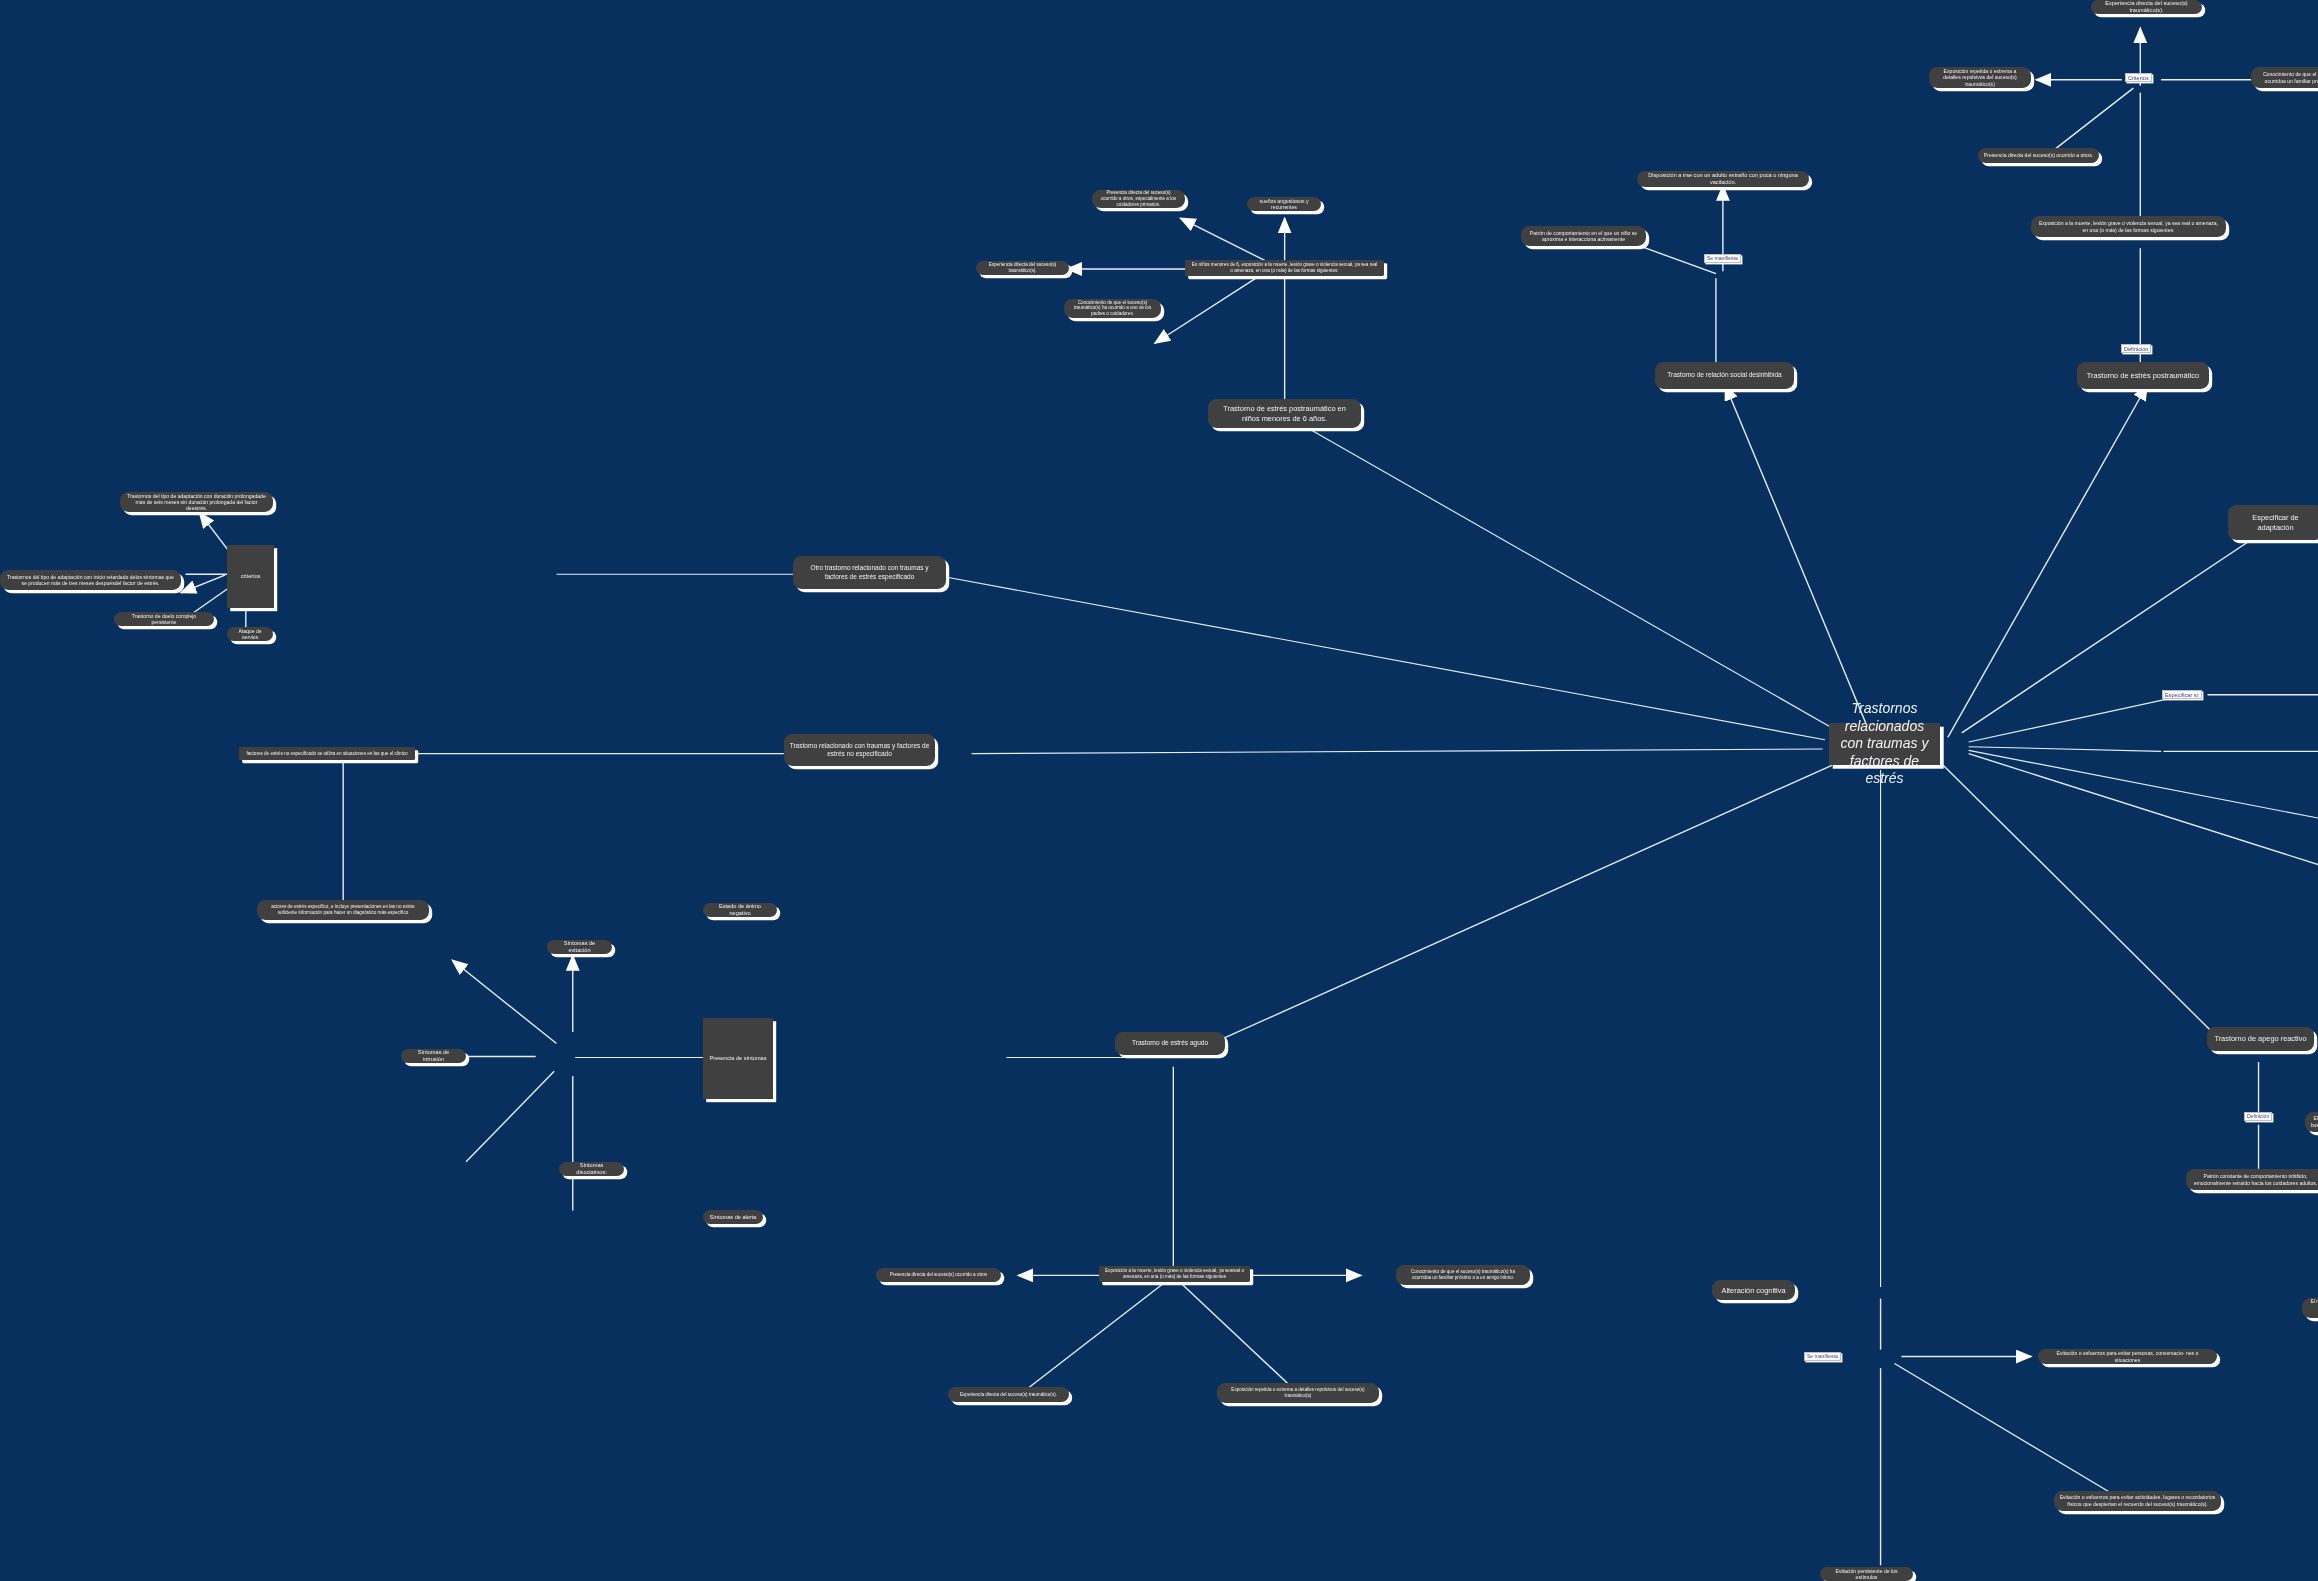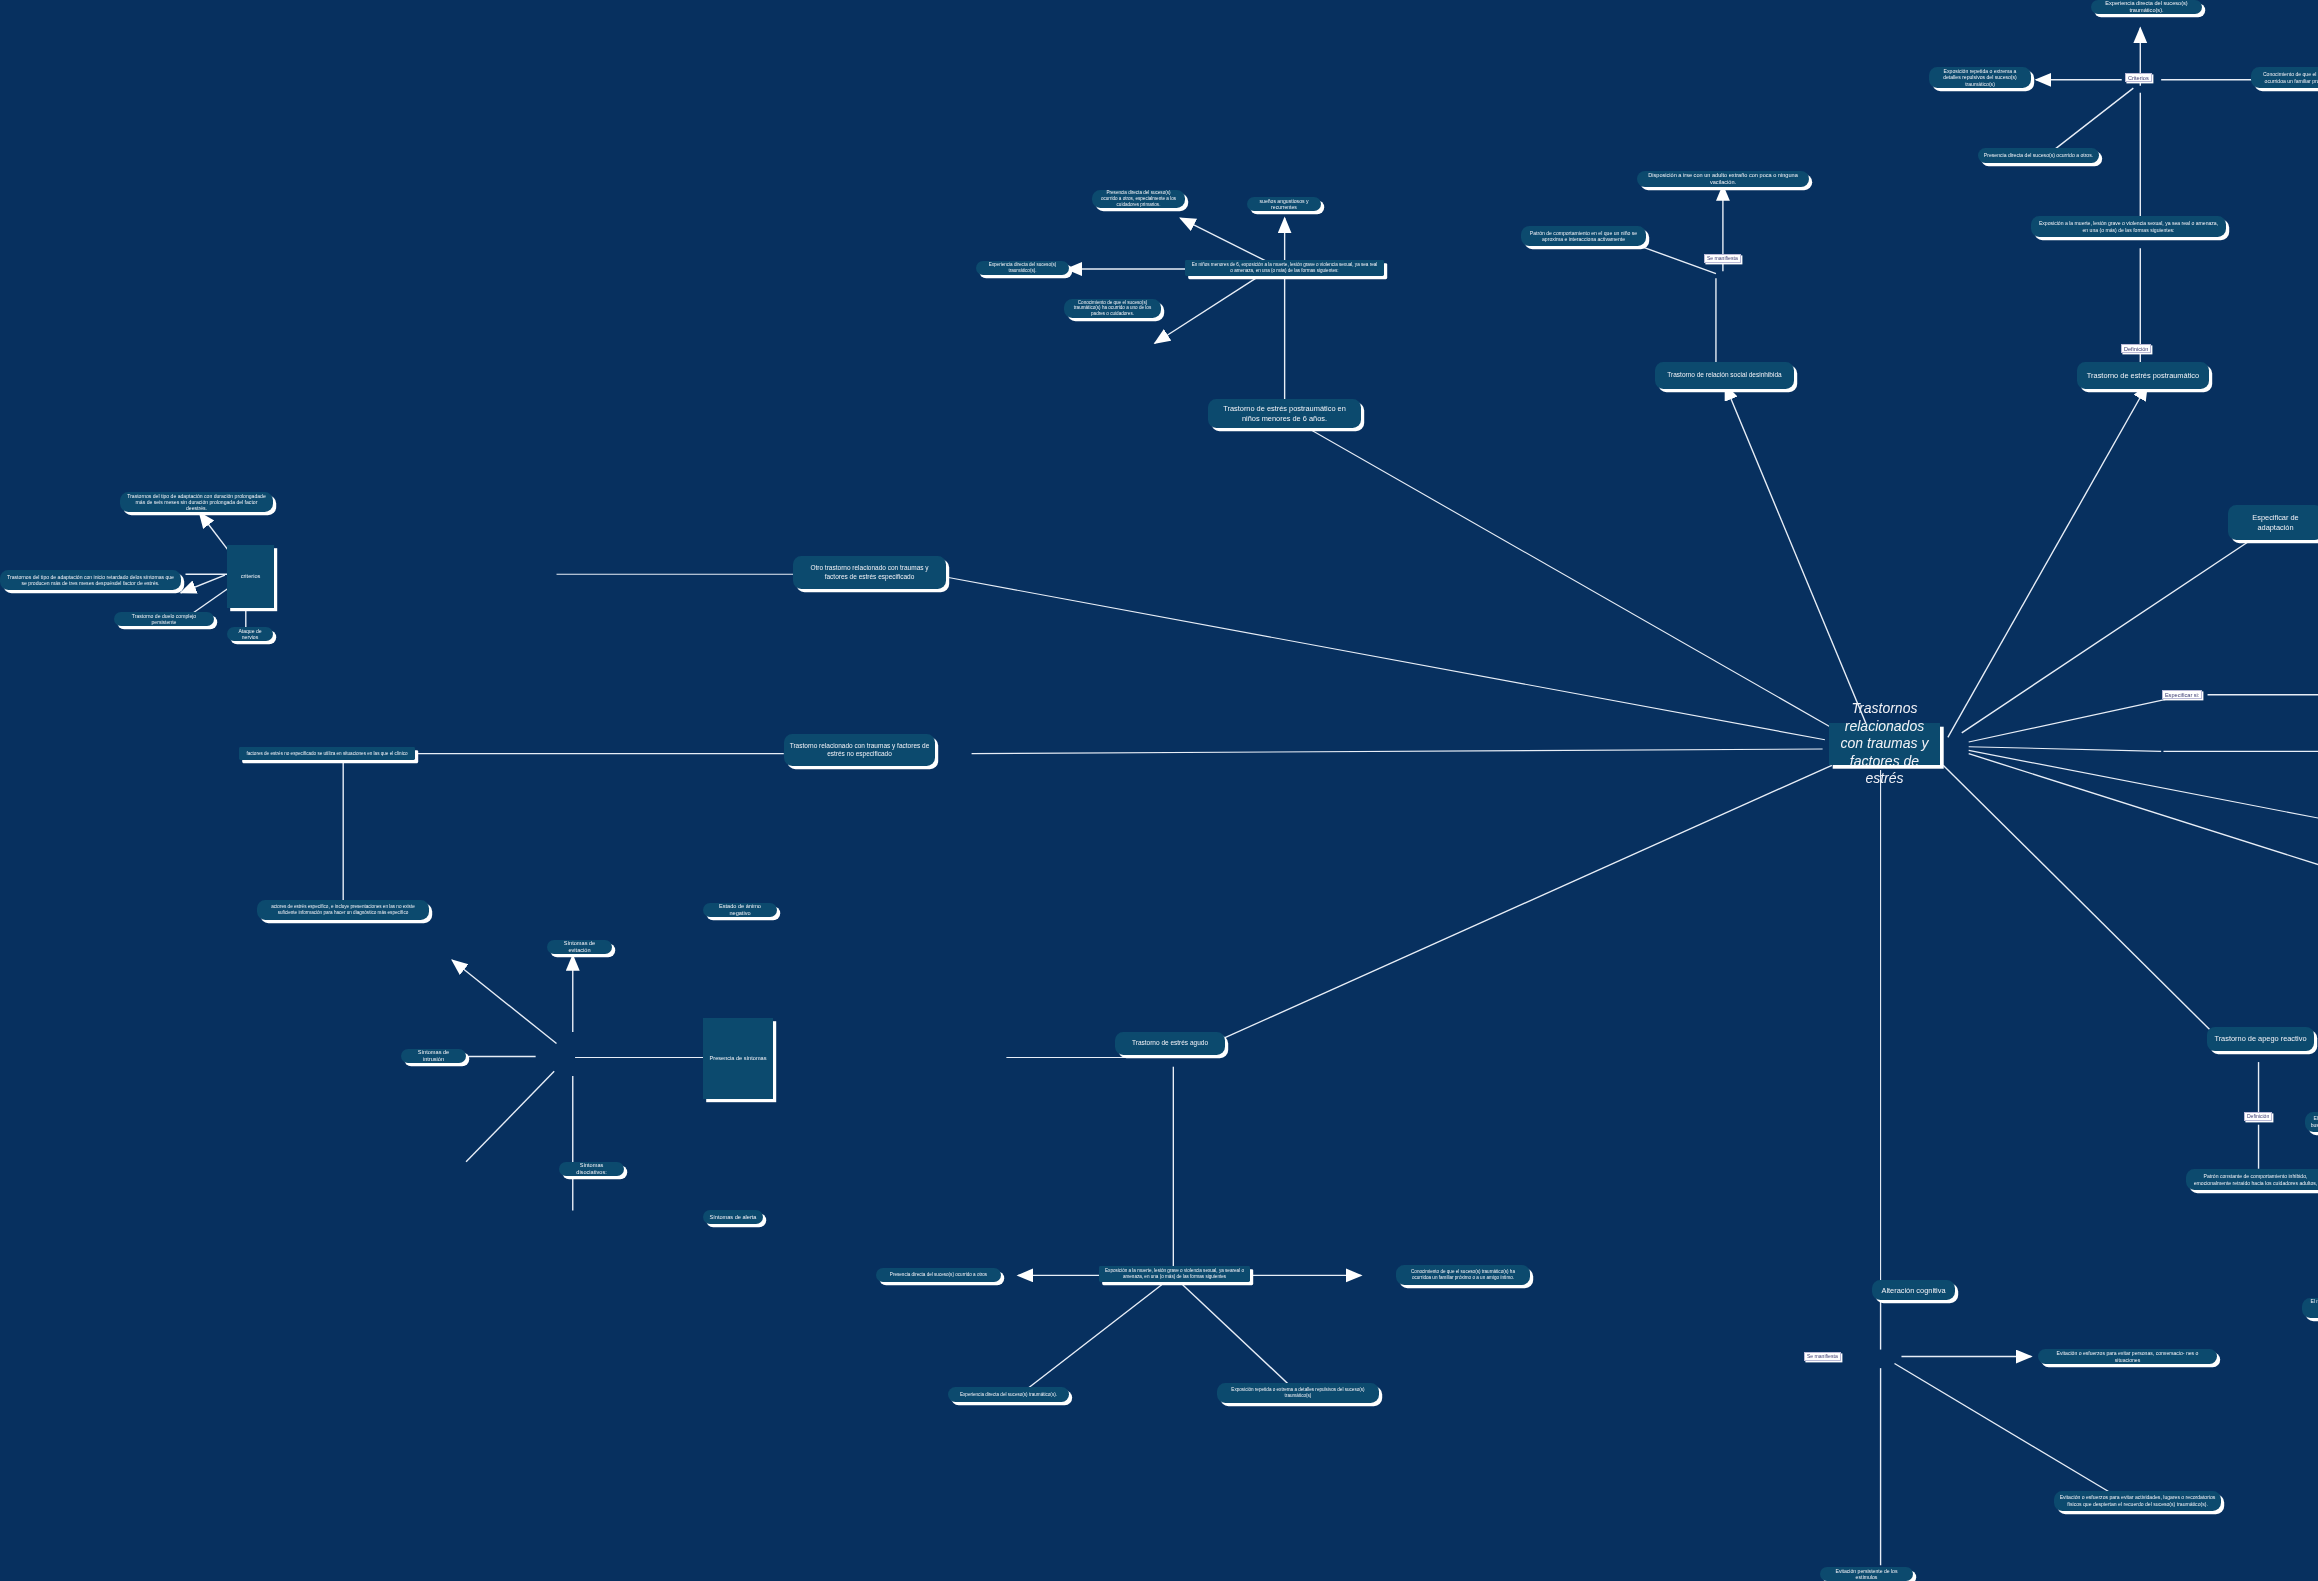--- a/index.html
+++ b/index.html
@@ -11,21 +11,21 @@
     font-family:"Liberation Sans", sans-serif;
   }
   svg#edges{position:absolute;left:0;top:0;width:3200px;height:1582px;pointer-events:none;}
   svg#edges line, svg#edges path{stroke:#e8eef7;stroke-width:3;fill:none;}
   svg#edges .thin{stroke-width:2.4;}
   svg#edges marker path{fill:#ffffff;stroke:none;}
 
   .node{
     position:absolute;
     box-sizing:border-box;
-    background:#0c4a6e;
+    background:#404040;
     color:#f2f2f7;
     border-radius:8.3px;
     box-shadow:3.2px 3.2px 0 0 #ffffff;
     display:flex;align-items:center;justify-content:center;
     text-align:center;
     padding:2.8px 5.6px;
     line-height:1.25;
     white-space:normal;
   }
   .node.rect{border-radius:0;}
@@ -229,21 +229,21 @@
     <span>Patrón constante de comportamiento inhibido, emocionalmente retraído hacia los cuidadores adultos,</span>
   </div>
 
   <div class="node t11" style="left:2305px;top:1112px;width:102px;height:19.5px;">
     <span>El niño raramente o muy pocas veces busca consuelo cuando siente malestar.</span>
   </div>
   <div class="node t11" style="left:2302px;top:1298px;width:102px;height:19.5px;">
     <span>El niño raramente o muy pocas veces se deja consolar cuando siente malestar.</span>
   </div>
 
-  <div class="node t16" style="left:1872px;top:1280px;width:83px;height:20.4px;">
+  <div class="node t16" style="left:1712px;top:1280px;width:83px;height:20.4px;">
     <span>Alteración cognitiva</span>
   </div>
   <div class="lbl t11" style="left:1804px;top:1352px;">
     <span>Se manifiesta</span>
   </div>
   <div class="node t11" style="left:2038px;top:1349px;width:179px;height:15px;">
     <span>Evitación o esfuerzos para evitar personas, conversacio- nes o situaciones</span>
   </div>
   <div class="node t11" style="left:2054px;top:1491px;width:167px;height:19.5px;">
     <span>Evitación o esfuerzos para evitar actividades, lugares o recordatorios físicos que despiertan el recuerdo del suceso(s) traumático(s).</span>

